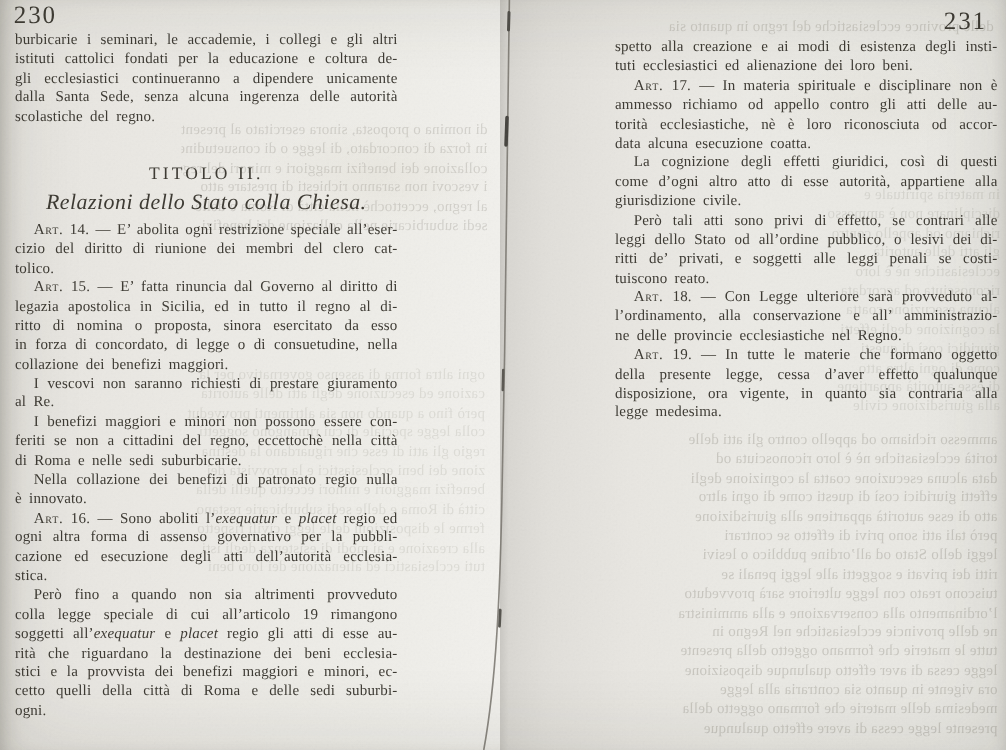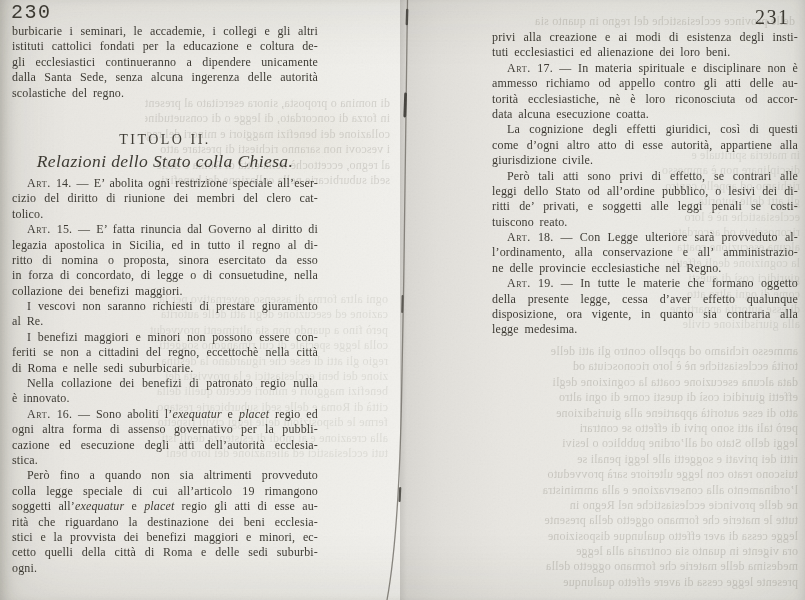--- a/index.html
+++ b/index.html
@@ -7,21 +7,21 @@
   .scan{position:relative;width:805px;height:600px;overflow:hidden;
         font-family:"Liberation Serif","DejaVu Serif",serif;color:#3b3831;}
   .page{position:absolute;top:0;height:600px;}
   .page-left{left:0;width:400px;
     background:linear-gradient(90deg,#dfddd7 0px,#e7e5e0 25px,#eae8e3 110px,#eeede8 300px,#f1f0ec 398px);
     box-shadow:inset 10px 0 14px -8px rgba(60,55,45,.25);}
   .page-right{left:400px;width:405px;
     background:linear-gradient(90deg,#c9c7c2 0px,#d9d7d2 7px,#e1dfda 38px,#e8e6e1 105px,#ebeae5 210px,#e9e8e3 405px);
     box-shadow:inset -8px 0 12px -8px rgba(60,55,45,.18);}
   .pagenum{position:absolute;font-size:20px;letter-spacing:1.5px;color:#3b3831;}
-  .pagenum-left{left:11px;top:1px;font-family:Liberation Mono, monospace;}
+  .pagenum-left{left:11px;top:1px;}
   .pagenum-right{left:755px;top:6px;}
   .col{position:absolute;font-size:12px;letter-spacing:.15px;}
   .col-left{left:12px;top:24px;width:306px;}
   .col-right{left:492px;top:30px;width:306px;}
   .line{height:15.4px;line-height:15.4px;white-space:nowrap;overflow:hidden;
         text-align:justify;text-align-last:justify;text-justify:inter-word;}
   .line.e{text-align:left;text-align-last:left;word-spacing:2.6px;}
   .line.i{text-indent:15px;}
   .line.h1{height:18px;line-height:18px;margin-top:30px;font-weight:normal;font-size:14px;
            letter-spacing:2.5px;text-align:center;text-align-last:center;text-indent:0;}
@@ -146,21 +146,21 @@
       <div class="line e"><span>stica.</span></div>
       <div class="line i"><span>Però fino a quando non sia altrimenti provveduto</span></div>
       <div class="line"><span>colla legge speciale di cui all’articolo 19 rimangono</span></div>
       <div class="line"><span>soggetti all’</span><em>exequatur</em><span> e </span><em>placet</em><span> regio gli atti di esse au-</span></div>
       <div class="line"><span>rità che riguardano la destinazione dei beni ecclesia-</span></div>
       <div class="line"><span>stici e la provvista dei benefizi maggiori e minori, ec-</span></div>
       <div class="line"><span>cetto quelli della città di Roma e delle sedi suburbi-</span></div>
       <div class="line e"><span>ogni.</span></div>
     </div>
   <div class="col col-right">
-      <div class="line"><span>privi alla creazione e ai modi di esistenza degli insti-</span></div>
+      <div class="line"><span>spetto alla creazione e ai modi di esistenza degli insti-</span></div>
       <div class="line e"><span>tuti ecclesiastici ed alienazione dei loro beni.</span></div>
       <div class="line i"><span class="sc">Art.</span><span> 17. — In materia spirituale e disciplinare non è</span></div>
       <div class="line"><span>ammesso richiamo od appello contro gli atti delle au-</span></div>
       <div class="line"><span>torità ecclesiastiche, nè è loro riconosciuta od accor-</span></div>
       <div class="line e"><span>data alcuna esecuzione coatta.</span></div>
       <div class="line i"><span>La cognizione degli effetti giuridici, così di questi</span></div>
       <div class="line"><span>come d’ogni altro atto di esse autorità, appartiene alla</span></div>
       <div class="line e"><span>giurisdizione civile.</span></div>
       <div class="line i"><span>Però tali atti sono privi di effetto, se contrari alle</span></div>
       <div class="line"><span>leggi dello Stato od all’ordine pubblico, o lesivi dei di-</span></div>

